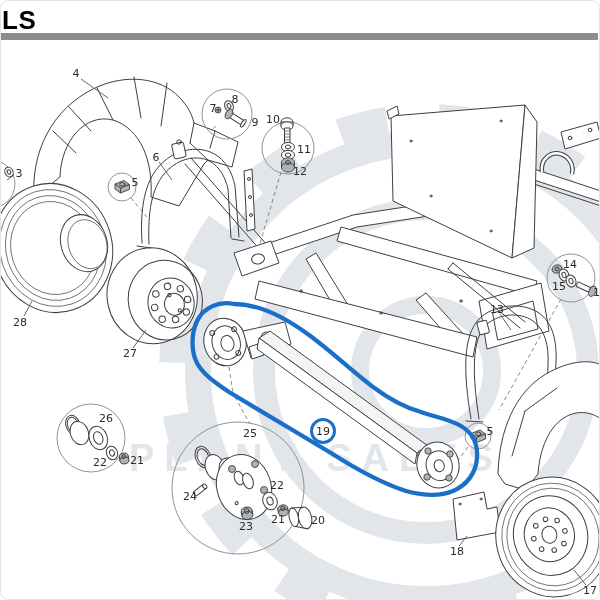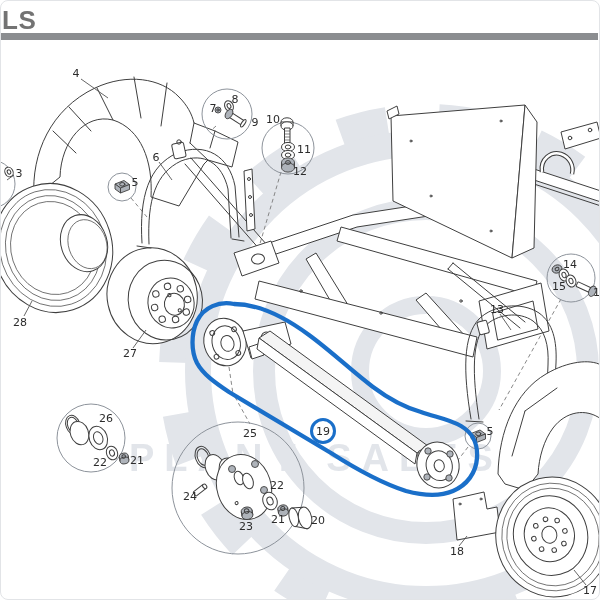--- a/index.html
+++ b/index.html
@@ -3,21 +3,21 @@
 <meta charset="utf-8">
 <style>
   html,body { margin:0; padding:0; background:#fff; }
   #screen {
     position:relative; width:600px; height:600px; overflow:hidden;
     background:#fff; border:1px solid #e2e4e7; border-radius:8px;
     box-sizing:border-box; font-family:"DejaVu Sans", sans-serif;
   }
   #page-title {
     position:absolute; left:1px; top:4px; font-size:26px; font-weight:800;
-    color:#737373; letter-spacing:0.5px; font-family:"Liberation Sans", sans-serif;
+    color:#000000; letter-spacing:0.5px; font-family:"Liberation Sans", sans-serif;
   }
   #divider { position:absolute; left:0; top:32px; width:597px; height:7px; background:var(--divider,#8b8d90); }
   svg { position:absolute; left:0; top:0; }
   .ln   { stroke:#3f3f3f; stroke-width:1; fill:none; stroke-linejoin:round; stroke-linecap:round; }
   .lnf  { stroke:#3f3f3f; stroke-width:1; fill:#ffffff; stroke-linejoin:round; }
   .lnf2 { stroke:#3f3f3f; stroke-width:1; fill:#f4f4f4; stroke-linejoin:round; }
   .dark { stroke:#3f3f3f; stroke-width:0.9; fill:#aeb3ba; }
   .thin { stroke:#4a4a4a; stroke-width:0.7; fill:none; }
   .dcirc{ stroke:#8d939b; stroke-width:1; fill:none; }
   .dash { stroke:#7a7a7a; stroke-width:0.9; fill:none; stroke-dasharray:4 3; }

